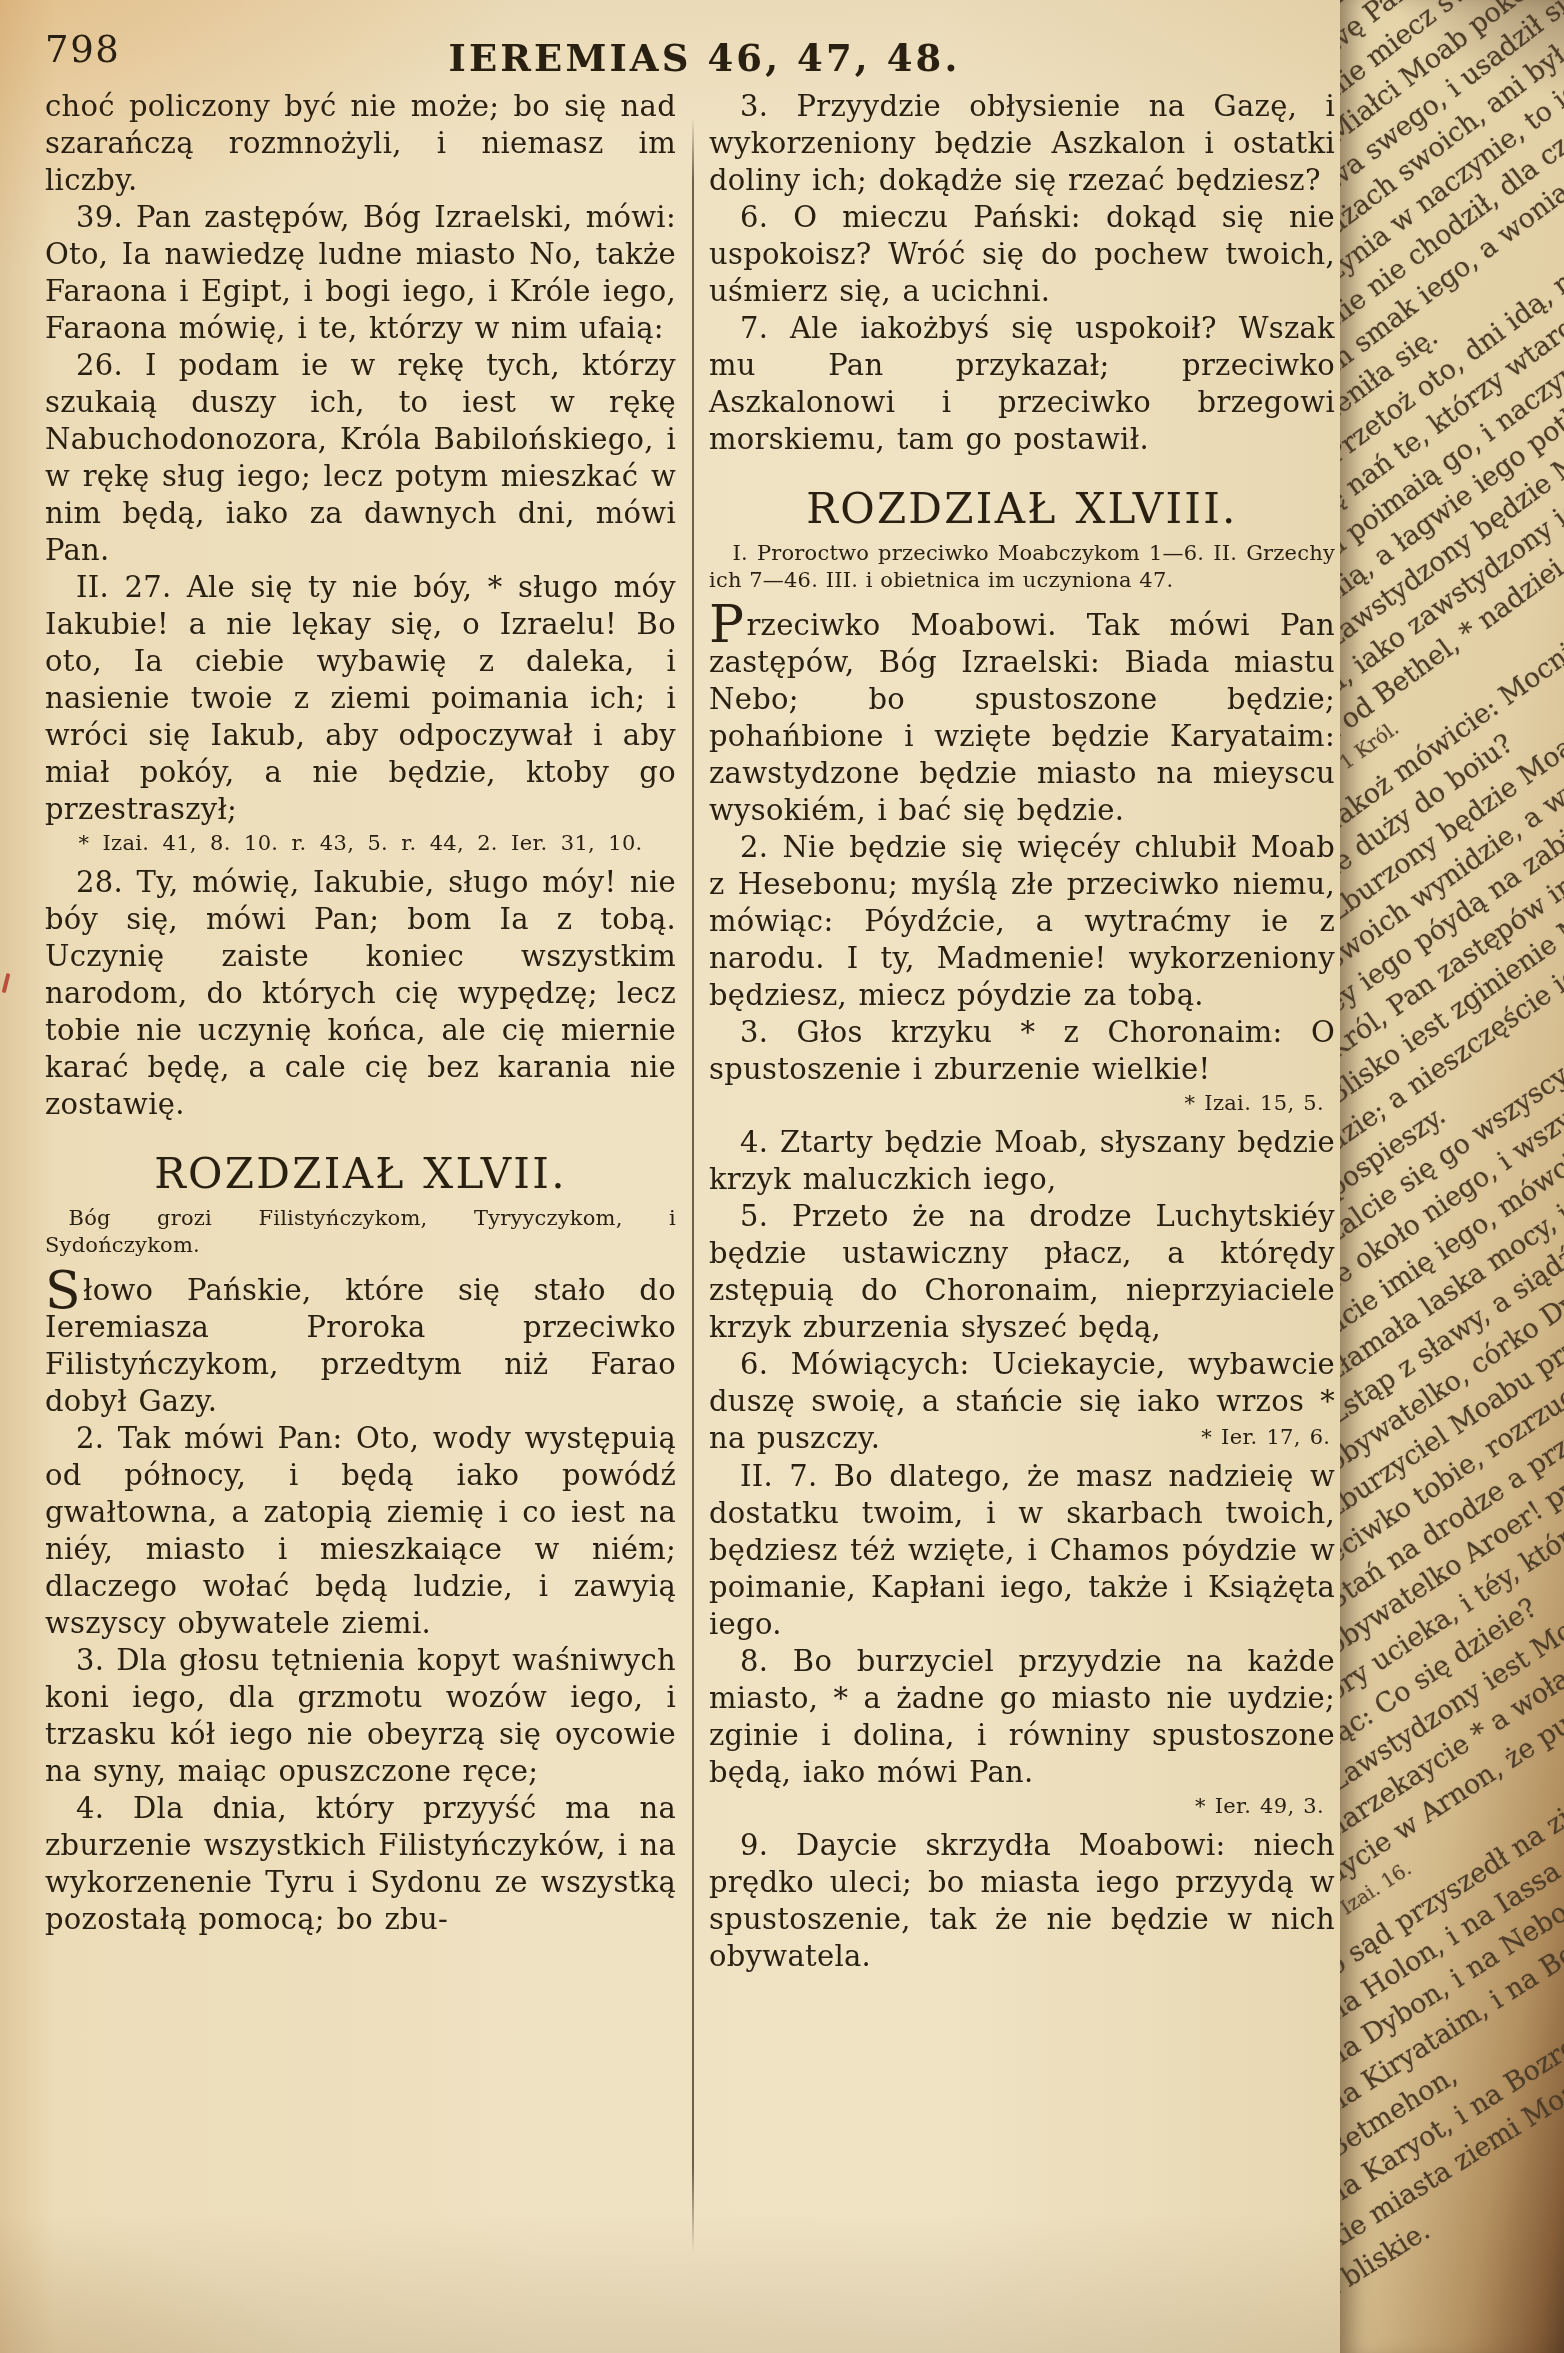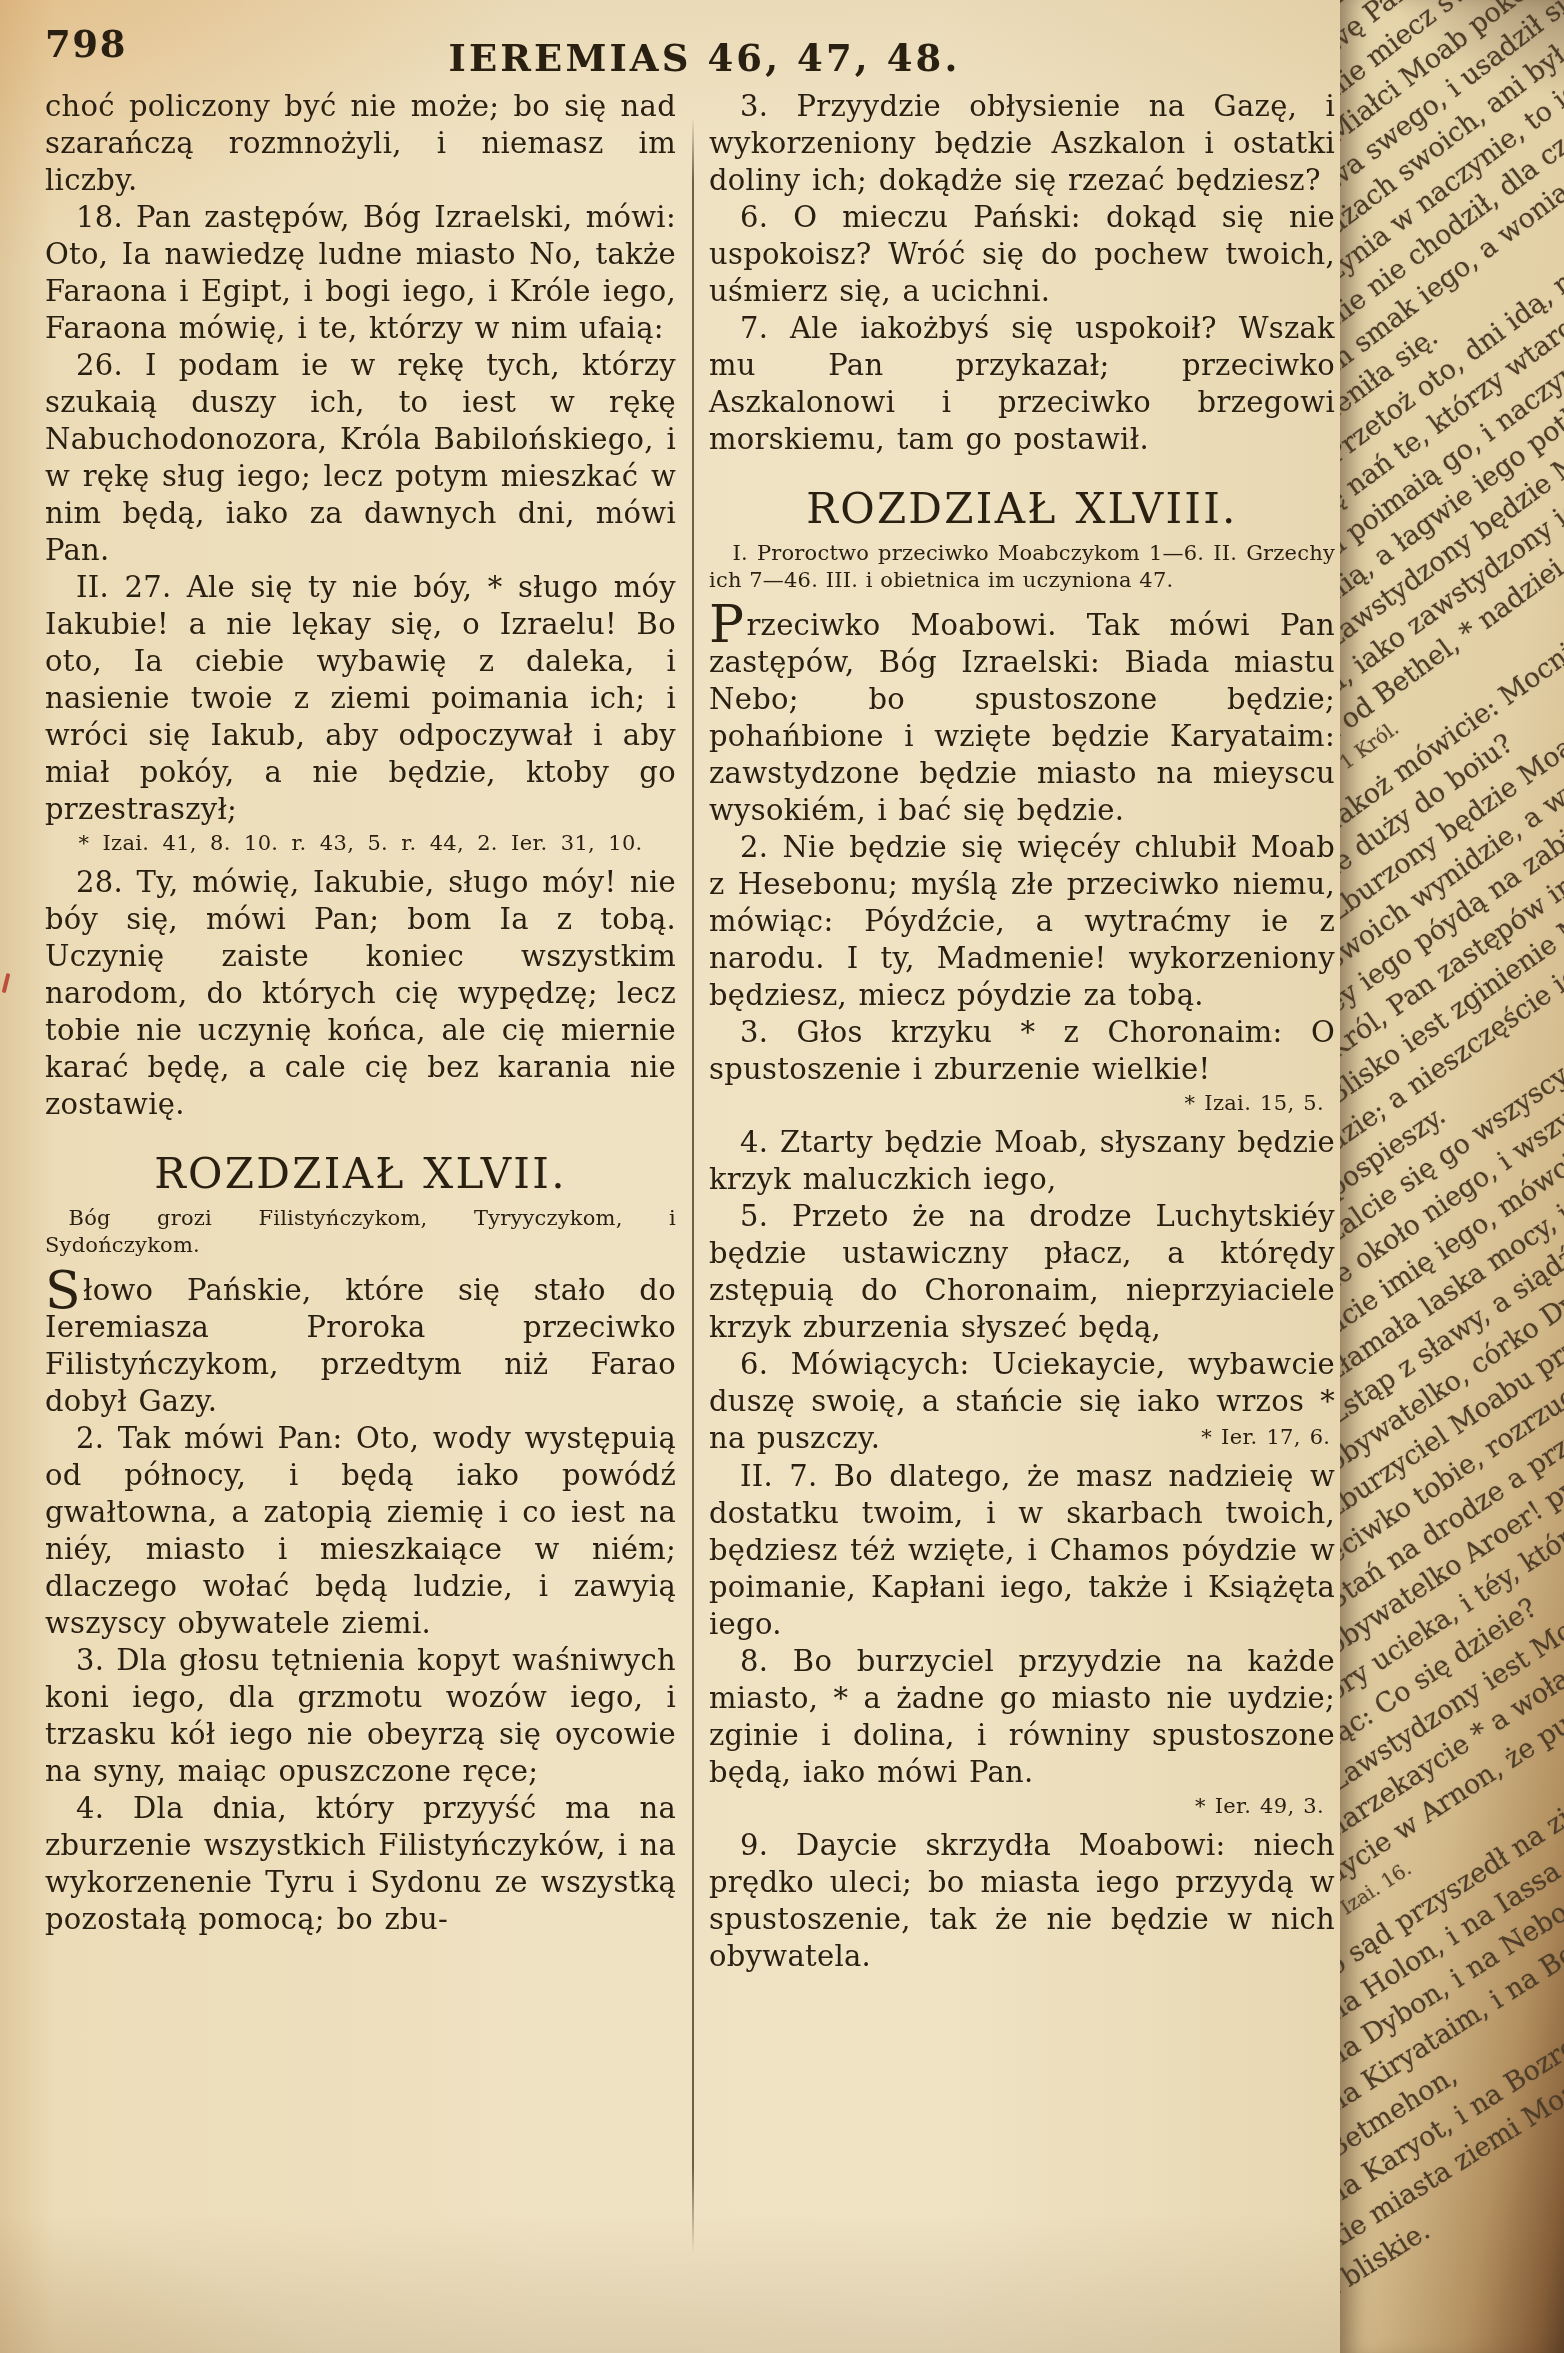--- a/index.html
+++ b/index.html
@@ -10,22 +10,22 @@
     font-family:"DejaVu Serif","Liberation Serif",serif;
     color:#2a2012;
     background:
       radial-gradient(1017px 595px at -6% -4%, rgba(214,140,56,0.38), rgba(214,140,56,0) 62%),
       radial-gradient(704px 391px at -4% 104%, rgba(170,120,60,0.20), rgba(170,120,60,0) 60%),
       linear-gradient(to bottom, rgba(190,140,80,0.10), rgba(190,140,80,0) 6%, rgba(120,90,50,0) 94%, rgba(120,90,50,0.16)),
       linear-gradient(to right, #dfc79c 0px, #ecdcb8 55px, #efe2c2 35%, #efe3c4 60%, #e9d9b4 82%, #e2cfa6 100%);
   }
   
   .pagenum{
-    position:absolute;left:45px;top:22px;
-    font-size:37px;font-weight:bold;letter-spacing:1.6px;
+    position:absolute;left:45px;top:28px;
+    font-size:37px;font-weight:normal;letter-spacing:1.6px;
   }
   .runhead{
     position:absolute;left:94px;top:36px;width:1221px;
     text-align:center;font-size:37px;font-weight:bold;letter-spacing:3.1px;
   }
   
   .divider{
     position:absolute;left:692px;top:117px;width:1.6px;height:2136px;
     background:linear-gradient(to bottom, rgba(66,50,32,0) 0, rgba(66,50,32,.75) 3%, rgba(66,50,32,.75) 96%, rgba(66,50,32,0));
   }
@@ -91,21 +91,21 @@
 </style>
 </head>
 <body>
 
 <div id="scan">
   <div class="pagenum">798</div>
   <div class="runhead">IEREMIAS 46, 47, 48.</div>
   <div class="divider"></div>
   <div class="col" id="col-left">
       <p class="plain">choć policzony być nie może; bo się nad szarańczą rozmnożyli, i niemasz im liczby.</p>
-      <p class="indent">18. Pan zastępów, Bóg Izraelski, mówi: Oto, Ia nawiedzę ludne miasto No, także Faraona i Egipt, i bogi iego, i Króle iego, Faraona mówię, i te, którzy w nim ufaią:</p>
+      <p class="indent">39. Pan zastępów, Bóg Izraelski, mówi: Oto, Ia nawiedzę ludne miasto No, także Faraona i Egipt, i bogi iego, i Króle iego, Faraona mówię, i te, którzy w nim ufaią:</p>
       <p class="indent">26. I podam ie w rękę tych, którzy szukaią duszy ich, to iest w rękę Nabuchodonozora, Króla Babilońskiego, i w rękę sług iego; lecz potym mieszkać w nim będą, iako za dawnych dni, mówi Pan.</p>
       <p class="indent">II. 27. Ale się ty nie bóy, * sługo móy Iakubie! a nie lękay się, o Izraelu! Bo oto, Ia ciebie wybawię z daleka, i nasienie twoie z ziemi poimania ich; i wróci się Iakub, aby odpoczywał i aby miał pokóy, a nie będzie, ktoby go przestraszył;</p>
       <p class="footnote-center">* Izai. 41, 8. 10.  r. 43, 5.  r. 44, 2.  Ier. 31, 10.</p>
       <p class="indent">28. Ty, mówię, Iakubie, sługo móy! nie bóy się, mówi Pan; bom Ia z tobą. Uczynię zaiste koniec wszystkim narodom, do których cię wypędzę; lecz tobie nie uczynię końca, ale cię miernie karać będę, a cale cię bez karania nie zostawię.</p>
       <p class="heading">ROZDZIAŁ XLVII.</p>
       <p class="summary">Bóg grozi Filistyńczykom, Tyryyczykom, i Sydończykom.</p>
       <p class="plain"><span class="initial">S</span>łowo Pańskie, które się stało do Ieremiasza Proroka przeciwko Filistyńczykom, przedtym niż Farao dobył Gazy.</p>
       <p class="indent">2. Tak mówi Pan: Oto, wody występuią od północy, i będą iako powódź gwałtowna, a zatopią ziemię i co iest na niéy, miasto i mieszkaiące w niém; dlaczego wołać będą ludzie, i zawyią wszyscy obywatele ziemi.</p>
       <p class="indent">3. Dla głosu tętnienia kopyt waśniwych koni iego, dla grzmotu wozów iego, i trzasku kół iego nie obeyrzą się oycowie na syny, maiąc opuszczone ręce;</p>
       <p class="indent">4. Dla dnia, który przyyść ma na zburzenie wszystkich Filistyńczyków, i na wykorzenenie Tyru i Sydonu ze wszystką pozostałą pomocą; bo zbu-</p>

